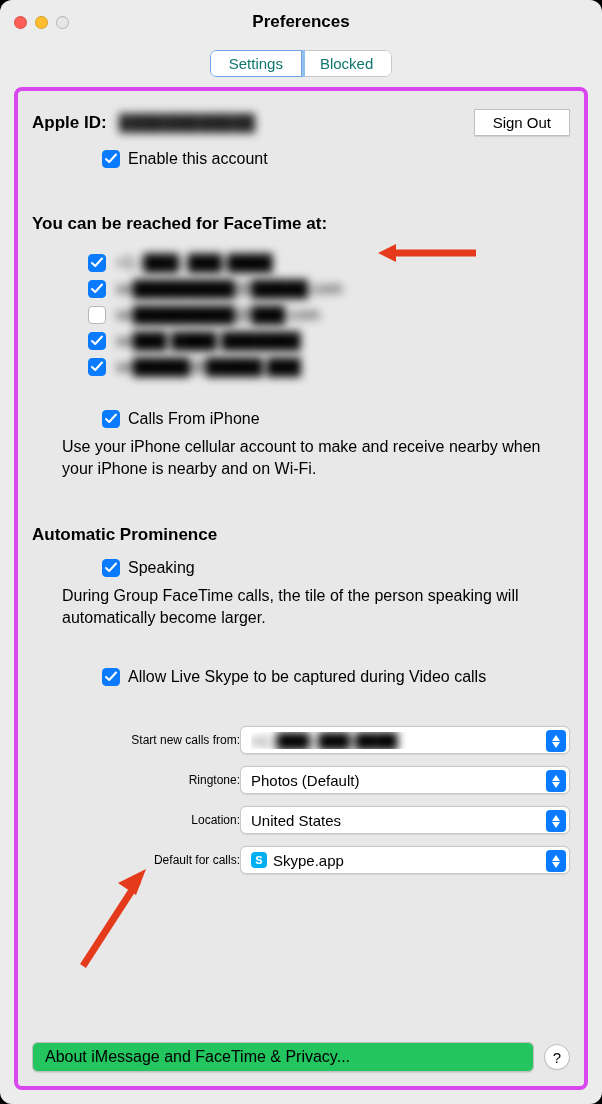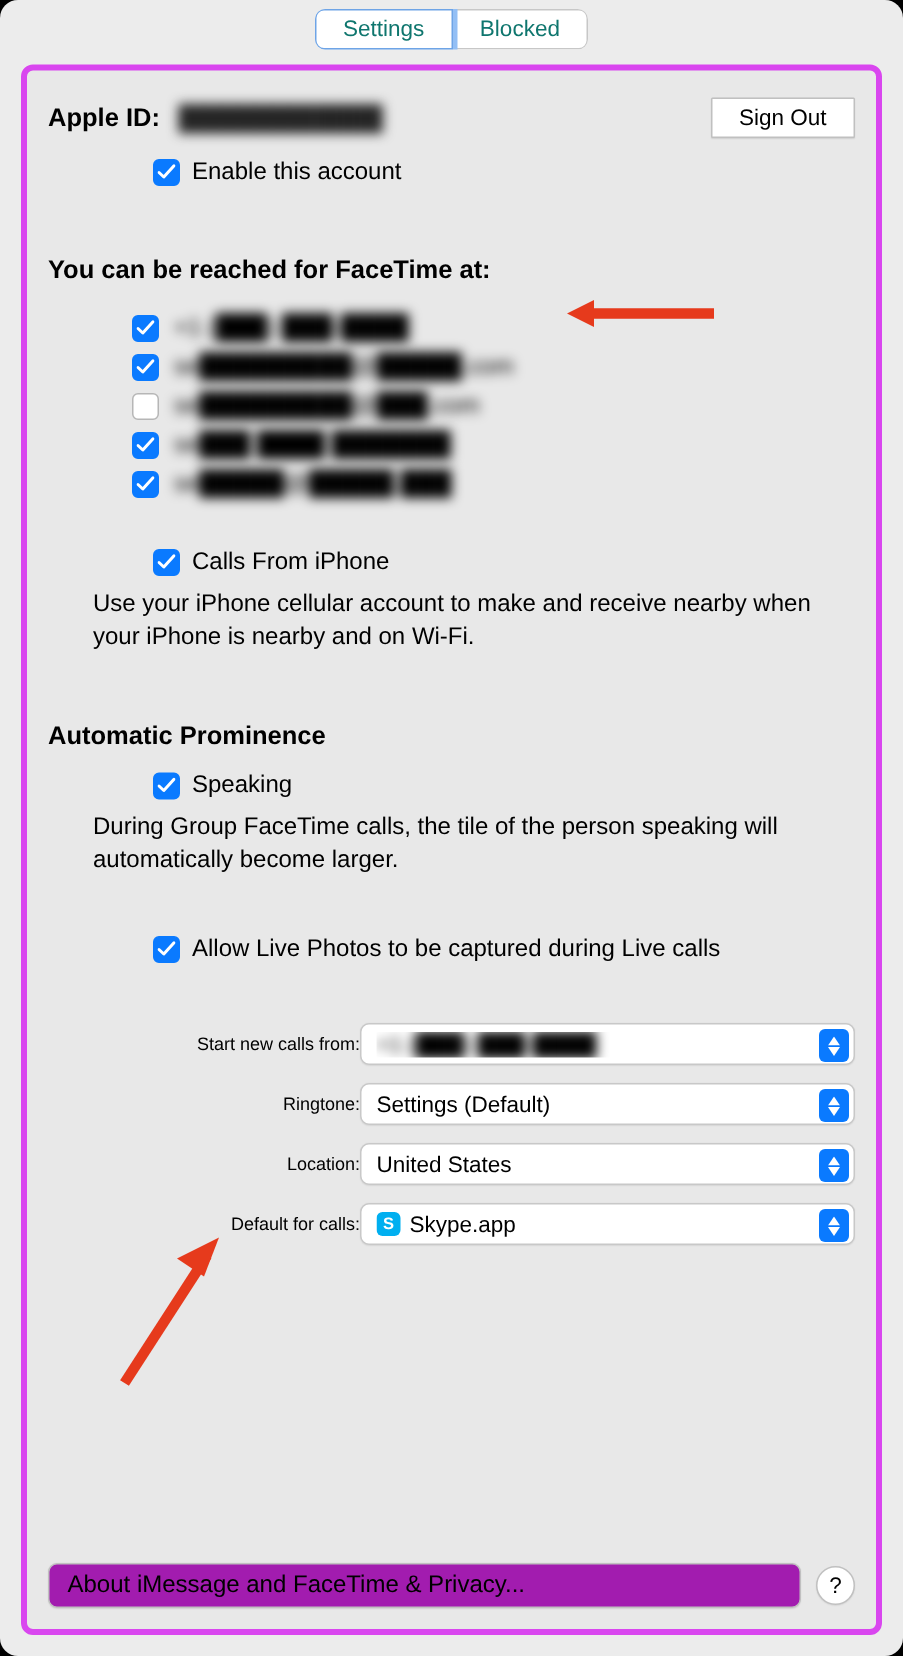--- a/index.html
+++ b/index.html
@@ -198,21 +198,21 @@
 
   .footer {
     margin-top: auto;
     display: flex;
     align-items: center;
     gap: 10px;
     padding-top: 20px;
   }
   .about-btn {
     flex: 1;
-    background: #a21caf;
+    background: #22c55e;
     border: 1px solid #c0c0c0;
     border-radius: 6px;
     padding: 5px 12px;
     font-size: 16px;
     text-align: left;
     cursor: pointer;
     box-shadow: 0 0.5px 1px rgba(0,0,0,0.1);
   }
   .help-btn {
     width: 26px; height: 26px;
@@ -237,20 +237,28 @@
     width: 16px; height:16px; background:#00aff0; border-radius:4px;
     display:inline-flex; align-items:center; justify-content:center;
     color:#fff; font-weight:700; font-size:11px;
   }
 </style>
 </head>
 <body>
 
 <div class="window">
 
+  <div class="titlebar">
+    <div class="traffic">
+      <div class="dot red"></div>
+      <div class="dot yellow"></div>
+      <div class="dot green"></div>
+    </div>
+    <div class="title">Preferences</div>
+  </div>
 
   <div class="tabs">
     <div class="seg">
       <button class="active">Settings</button>
       <button>Blocked</button>
     </div>
   </div>
 
   <div class="pane">
 
@@ -340,21 +348,21 @@
       <span>Speaking</span>
     </div>
     <div class="desc">During Group FaceTime calls, the tile of the person speaking will automatically become larger.</div>
 
     <div class="check-row no-indent" style="margin-top:40px;">
       <span class="cbx checked">
           <svg viewBox="0 0 12 12">
             <path d="M1 6 L4.2 9 L11 1.5" stroke="#fff" stroke-width="2" fill="none" stroke-linecap="round" stroke-linejoin="round"></path>
           </svg>
         </span>
-      <span>Allow Live Photos to be captured during Live calls</span>
+      <span>Allow Live Skype to be captured during Video calls</span>
     </div>
 
     <div class="form-area">
       <div class="form-row">
         <div class="flabel">Start new calls from:</div>
         <div class="select">
           <span class="valtxt">
               <span class="blurred">+1 (███) ███-████</span>
             </span>
           <span class="arrows">
@@ -363,21 +371,21 @@
               </svg>
             <svg viewBox="0 0 8 6">
                 <path d="M0 0 L4 6 L8 0 Z" fill="#fff"></path>
               </svg>
           </span>
         </div>
       </div>
       <div class="form-row">
         <div class="flabel">Ringtone:</div>
         <div class="select">
-          <span class="valtxt">Settings (Default)</span>
+          <span class="valtxt">Photos (Default)</span>
           <span class="arrows">
             <svg viewBox="0 0 8 6">
                 <path d="M0 6 L4 0 L8 6 Z" fill="#fff"></path>
               </svg>
             <svg viewBox="0 0 8 6">
                 <path d="M0 0 L4 6 L8 0 Z" fill="#fff"></path>
               </svg>
           </span>
         </div>
       </div>

